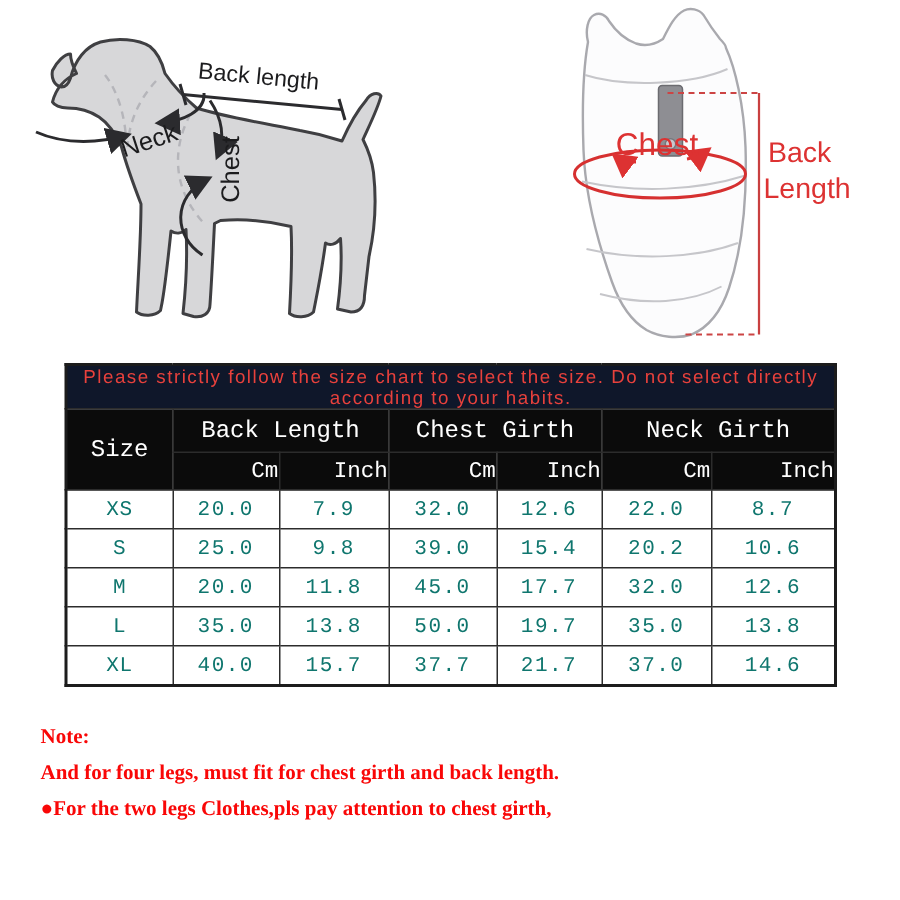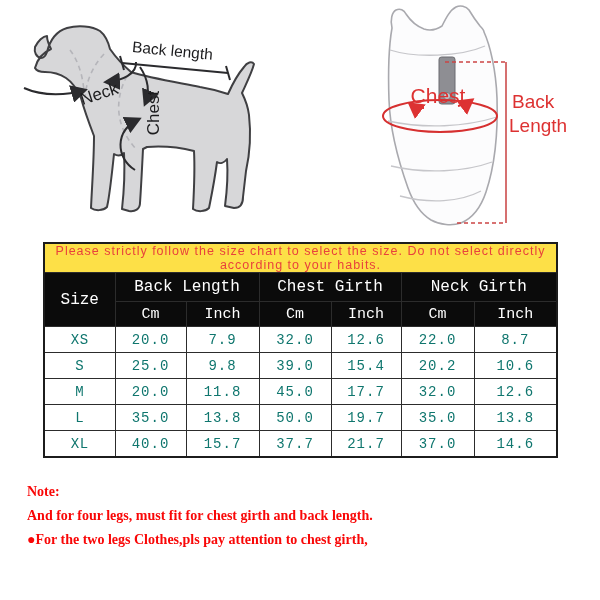--- a/index.html
+++ b/index.html
@@ -14,28 +14,28 @@
     position:absolute;left:43px;top:242px;width:513px;
     border-collapse:collapse;table-layout:fixed;
     border:2px solid #1c1c1c;
     font-family:"Liberation Mono","DejaVu Sans Mono",monospace;
   }
   table.size-table td, table.size-table th{
     border:1px solid #2c2c2c;text-align:center;vertical-align:middle;padding:0;
   }
   td.notice-cell{
     height:24px;font-family:"Liberation Sans",sans-serif;
-    font-size:12.5px;color:#e8413c;font-weight:normal;background:#fde047;
+    font-size:12.5px;color:#e8413c;font-weight:normal;background:#0f172a;
   }
   th.blk{
     background:#0b0b0b;color:#ffffff;font-weight:normal;
     border:1px solid #f5f5f5;
   }
   tr.group-row th{height:28px;font-size:16px;}
-  tr.unit-row th{height:24px;font-size:15px;}
+  tr.unit-row th{height:24px;font-size:15px;text-align:right;}
   th.size-corner{font-size:16px;}
   tbody td{height:25px;font-size:14px;color:#0f766e;letter-spacing:1px;}
   tbody td.size-cell{letter-spacing:0.5px;}
 
   .notes{
     position:absolute;left:27px;top:480px;width:565px;
     font-family:"Liberation Serif","DejaVu Serif",serif;
     font-weight:bold;color:#f90707;font-size:14px;
   }
   .notes div{line-height:24px;white-space:nowrap;}

